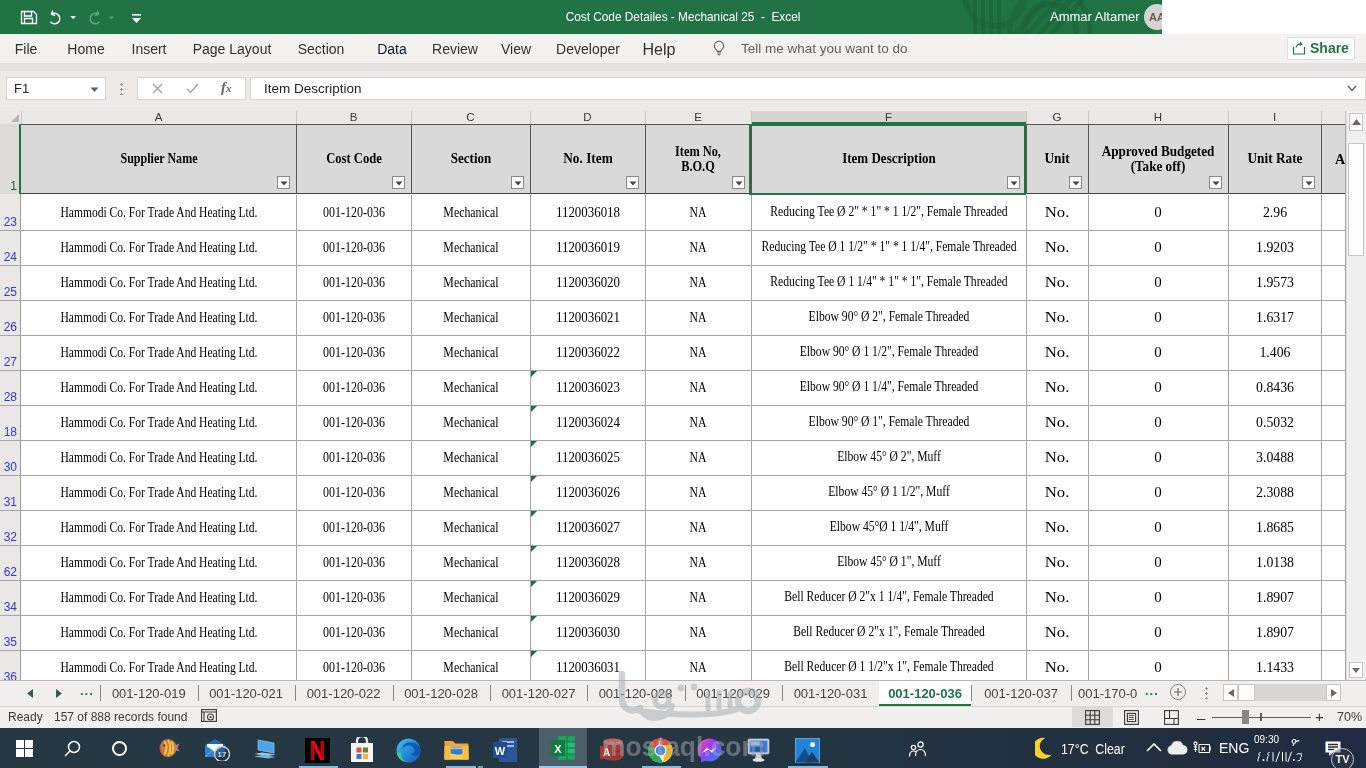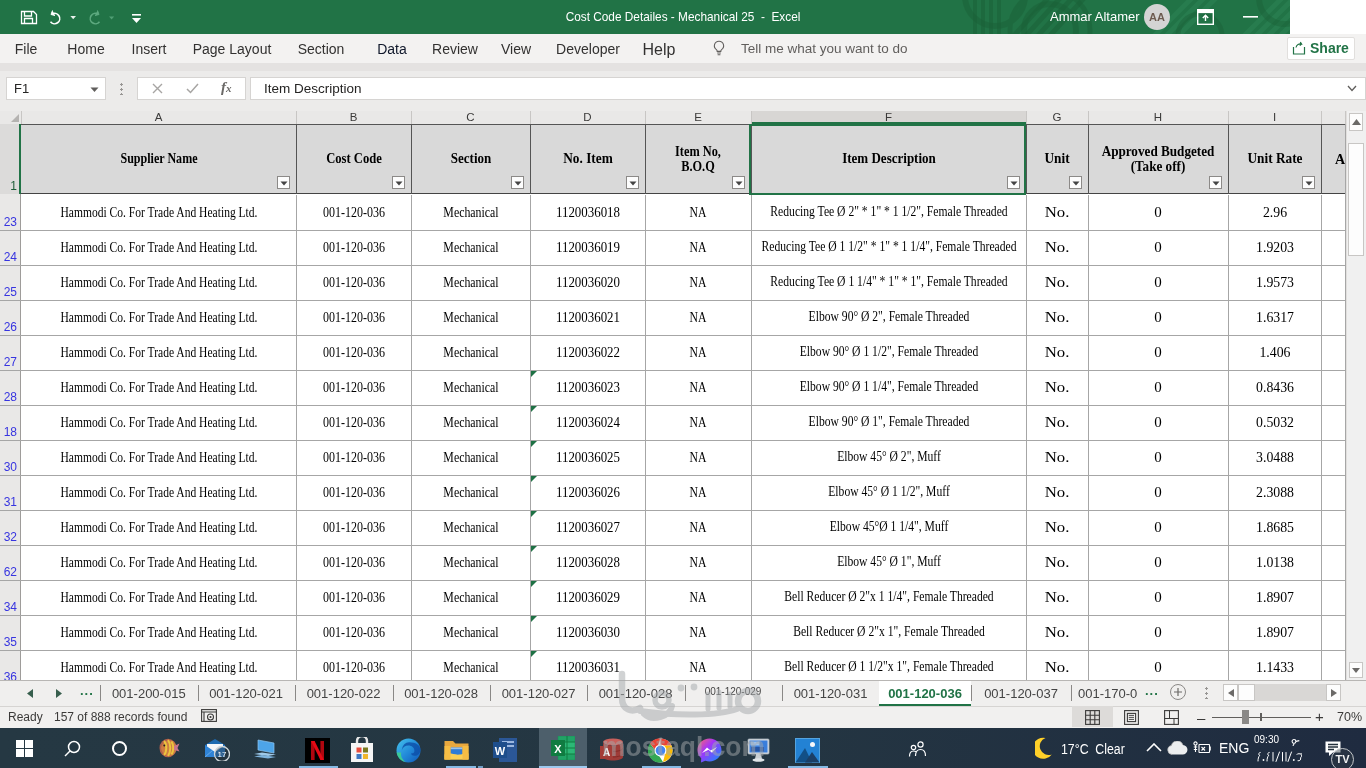--- a/index.html
+++ b/index.html
@@ -3,21 +3,21 @@
 <style>
 html,body{margin:0;padding:0}
 body{width:1366px;height:768px;overflow:hidden;position:relative;
   font-family:"Liberation Sans",sans-serif;background:#fff;
   -webkit-font-smoothing:antialiased}
 .abs{position:absolute}
 .ser{font-family:"Liberation Serif",serif}
 .ctr{transform:translateX(-50%);white-space:nowrap}
 </style></head><body>
 
-<div class="abs" style="left:0;top:0;width:1290px;height:34px;background:#217346;overflow:hidden">
+<div class="abs" style="left:0;top:0;width:1162px;height:34px;background:#217346;overflow:hidden">
 <svg class="abs" style="left:900px;top:0" width="466" height="34" viewBox="0 0 466 34">
 <g stroke="#1b6138" stroke-width="5" fill="none" opacity="0.55">
 <path d="M110 40 L160 -15"></path>
         <path d="M122 40 L172 -15"></path>
         <path d="M134 40 L184 -15"></path>
         <path d="M146 40 L196 -15"></path>
 </g>
 <g stroke="#1b6138" fill="none" opacity="0.5">
 <circle cx="150" cy="30" r="26" stroke-width="6"></circle>
         <circle cx="150" cy="30" r="40" stroke-width="5"></circle>
@@ -426,27 +426,27 @@
     <path d="M4 5 L8 0 L0 0 z" fill="#6b6967"></path>
   </svg>
 <div class="abs" style="left:0;top:680px;width:1366px;height:26px;background:#f0efee;border-top:1px solid #b8b6b4;box-sizing:border-box"></div>
 <svg class="abs" style="left:26px;top:689px" width="8" height="9" viewBox="0 0 8 9">
     <path d="M7 0 L1 4.5 L7 9 z" fill="#375e4d"></path>
   </svg>
 <svg class="abs" style="left:55px;top:689px" width="8" height="9" viewBox="0 0 8 9">
     <path d="M1 0 L7 4.5 L1 9 z" fill="#375e4d"></path>
   </svg>
 <div class="abs" style="left:80px;top:683px;font-size:13px;font-weight:bold;color:#217346;letter-spacing:1px">...</div>
-<div class="abs ctr" style="left:148.75px;top:686px;font-size:13px;color:#444">001-200-015</div>
+<div class="abs ctr" style="left:148.75px;top:686px;font-size:13px;color:#444">001-120-019</div>
 <div class="abs ctr" style="left:246px;top:686px;font-size:13px;color:#444">001-120-021</div>
 <div class="abs ctr" style="left:343.5px;top:686px;font-size:13px;color:#444">001-120-022</div>
 <div class="abs ctr" style="left:441px;top:686px;font-size:13px;color:#444">001-120-028</div>
 <div class="abs ctr" style="left:538.5px;top:686px;font-size:13px;color:#444">001-120-027</div>
 <div class="abs ctr" style="left:635.5px;top:686px;font-size:13px;color:#444">001-120-028</div>
-<div class="abs ctr" style="left:733px;top:686px;font-size:10px;color:#444">001-120-029</div>
+<div class="abs ctr" style="left:733px;top:686px;font-size:13px;color:#444">001-120-029</div>
 <div class="abs ctr" style="left:830.5px;top:686px;font-size:13px;color:#444">001-120-031</div>
 <div class="abs" style="left:100px;top:685px;width:1px;height:16px;background:#8a8886"></div>
 <div class="abs" style="left:197.5px;top:685px;width:1px;height:16px;background:#8a8886"></div>
 <div class="abs" style="left:295px;top:685px;width:1px;height:16px;background:#8a8886"></div>
 <div class="abs" style="left:392.5px;top:685px;width:1px;height:16px;background:#8a8886"></div>
 <div class="abs" style="left:490px;top:685px;width:1px;height:16px;background:#8a8886"></div>
 <div class="abs" style="left:587px;top:685px;width:1px;height:16px;background:#8a8886"></div>
 <div class="abs" style="left:684.5px;top:685px;width:1px;height:16px;background:#8a8886"></div>
 <div class="abs" style="left:782px;top:685px;width:1px;height:16px;background:#8a8886"></div>
 <div class="abs" style="left:879px;top:681px;width:92px;height:25px;background:#fff;border-bottom:2px solid #217346;box-sizing:border-box"></div>

